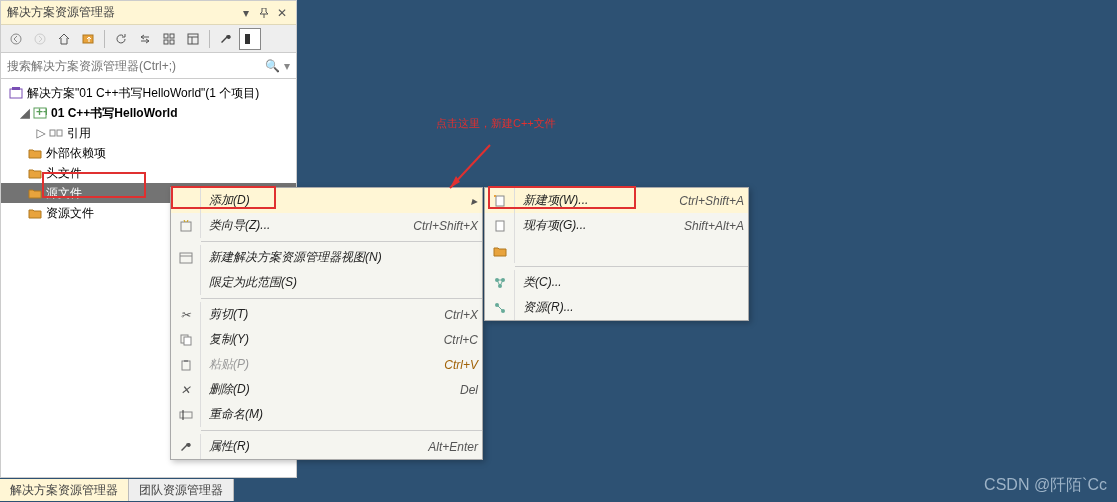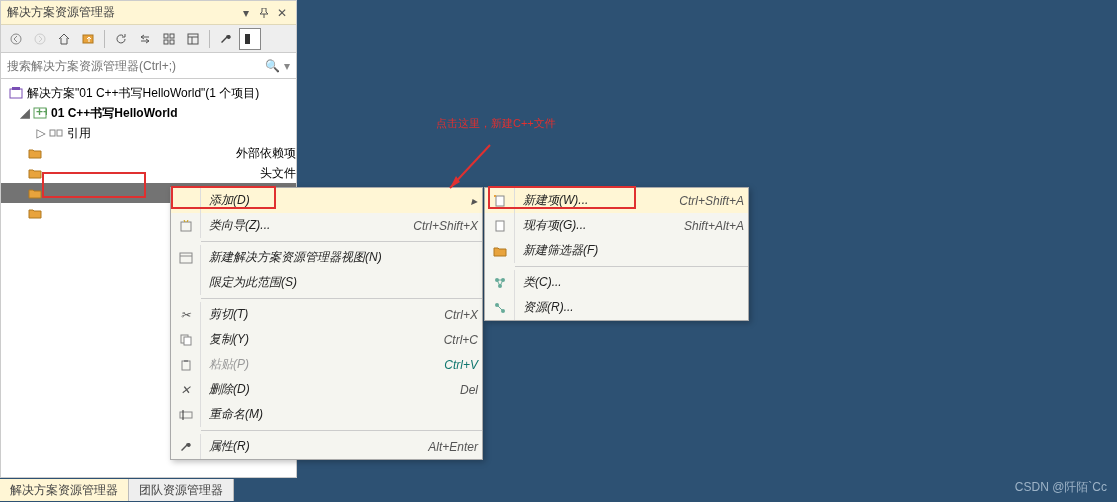--- a/index.html
+++ b/index.html
@@ -14,41 +14,41 @@
 .tb-sep { width: 1px; height: 18px; background: #bbb; margin: 0 3px; }
 .search-row { height: 26px; border-bottom: 1px solid #ccc; display: flex; align-items: center; padding: 0 6px; }
 .search-row input { flex: 1; border: none; outline: none; color: #000000; background: transparent; }
 .search-row .mag { color: #777; }
 .tree { padding: 4px 0; }
 .tree-row { display: flex; align-items: center; height: 20px; padding-left: 6px; white-space: nowrap; }
 .tree-row .tw { width: 12px; display: inline-flex; justify-content: center; color: #666; }
 .tree-row .ico { width: 18px; height: 16px; display: inline-flex; align-items: center; justify-content: center; margin-right: 2px; }
 .tree-row.selected { background: #737373; color: #fff; }
 .tree-row.bold { font-weight: bold; }
-.indent-1 { padding-left: 18px; } .indent-2 { padding-left: 34px; } .indent-3 { padding-left: 25px; justify-content: space-between; }
+.indent-1 { padding-left: 18px; } .indent-2 { padding-left: 34px; } .indent-3 { padding-left: 25px; }
 .red-box { position: absolute; border: 2px solid #e03030; pointer-events: none; }
 .red-box.b1 { left: 42px; top: 172px; width: 104px; height: 26px; }
 .red-box.b2 { left: 171px; top: 186px; width: 105px; height: 23px; }
 .red-box.b3 { left: 488px; top: 186px; width: 148px; height: 23px; }
 .bottom-tabs { position: absolute; left: 0; bottom: 1px; height: 22px; display: flex; background: #eee; }
 .btab { padding: 3px 10px; border-right: 1px solid #bbb; color: #444; }
 .btab.active { background: #fff6d5; }
 .ctx-menu { position: absolute; background: #f5f5f0; border: 1px solid #aaa; box-shadow: 2px 2px 6px rgba(0,0,0,0.25); }
 .ctx1 { left: 170px; top: 187px; width: 313px; }
 .ctx2 { left: 484px; top: 187px; width: 265px; }
 .menu-item { display: flex; align-items: center; height: 25px; font-style: italic; }
 .menu-item.hi { background: #fff6d5; }
 .menu-item .mi-ico { width: 30px; display: inline-flex; align-items: center; justify-content: center; color: #555; border-right: 1px solid #ddd; height: 100%; }
 .menu-item .mi-label { flex: 1; padding-left: 8px; color: #222; }
 .menu-item .mi-short { padding-right: 4px; color: #555; }
 .menu-item .mi-sub { width: 16px; text-align: center; color: #555; }
 .menu-sep { height: 1px; background: #ccc; margin: 3px 0 3px 30px; }
 .annotation { position: absolute; left: 436px; top: 116px; color: #e03030; font-size: 11px; }
 .arrow { position: absolute; left: 440px; top: 140px; }
-.watermark { position: absolute; right: 10px; bottom: 6px; color: #9db3c7; font-size: 12px; }
+.watermark { position: absolute; right: 10px; bottom: 6px; color: #9db3c7; font-size: 16px; }
 svg { display: block; }
 </style>
 </head>
 <body>
 
 <div class="panel">
   <div class="panel-title">
     <span>解决方案资源管理器</span>
     <span class="spacer"></span>
     <span class="win-btn">▾</span>
@@ -244,21 +244,21 @@
     <span class="mi-short">Ctrl+C</span>
   </div>
   <div class="menu-item">
     <span class="mi-ico">
         <svg width="12" height="12" viewBox="0 0 12 12">
           <rect x="2" y="2" width="8" height="9" fill="none" stroke="#888"></rect>
           <rect x="4" y="1" width="4" height="2" fill="#888"></rect>
         </svg>
       </span>
     <span class="mi-label" style="color:#999">粘贴(P)</span>
-    <span class="mi-short" style="color:#0f766e">Ctrl+V</span>
+    <span class="mi-short" style="color:#a16207">Ctrl+V</span>
   </div>
   <div class="menu-item">
     <span class="mi-ico">✕</span>
     <span class="mi-label">删除(D)</span>
     <span class="mi-short">Del</span>
   </div>
   <div class="menu-item">
     <span class="mi-ico">
         <svg width="14" height="10" viewBox="0 0 14 10">
           <rect x="1" y="2" width="12" height="6" fill="none" stroke="#888"></rect>
@@ -298,21 +298,20 @@
       </span>
     <span class="mi-label">现有项(G)...</span>
     <span class="mi-short">Shift+Alt+A</span>
   </div>
   <div class="menu-item">
     <span class="mi-ico">
         <svg width="14" height="12" viewBox="0 0 14 12">
           <path d="M1 3h4l1 1h7v7H1z" fill="#e8a33d" stroke="#b07820"></path>
         </svg>
       </span>
-    <span class="mi-label">新建筛选器(F)</span>
   </div>
   <div class="menu-sep"></div>
   <div class="menu-item">
     <span class="mi-ico">
         <svg width="14" height="14" viewBox="0 0 14 14">
           <circle cx="4" cy="4" r="2" fill="#6a9"></circle>
           <circle cx="10" cy="4" r="2" fill="#6a9"></circle>
           <circle cx="7" cy="10" r="2" fill="#6a9"></circle>
           <path d="M4 4L10 4L7 10z" stroke="#6a9" fill="none"></path>
         </svg>

